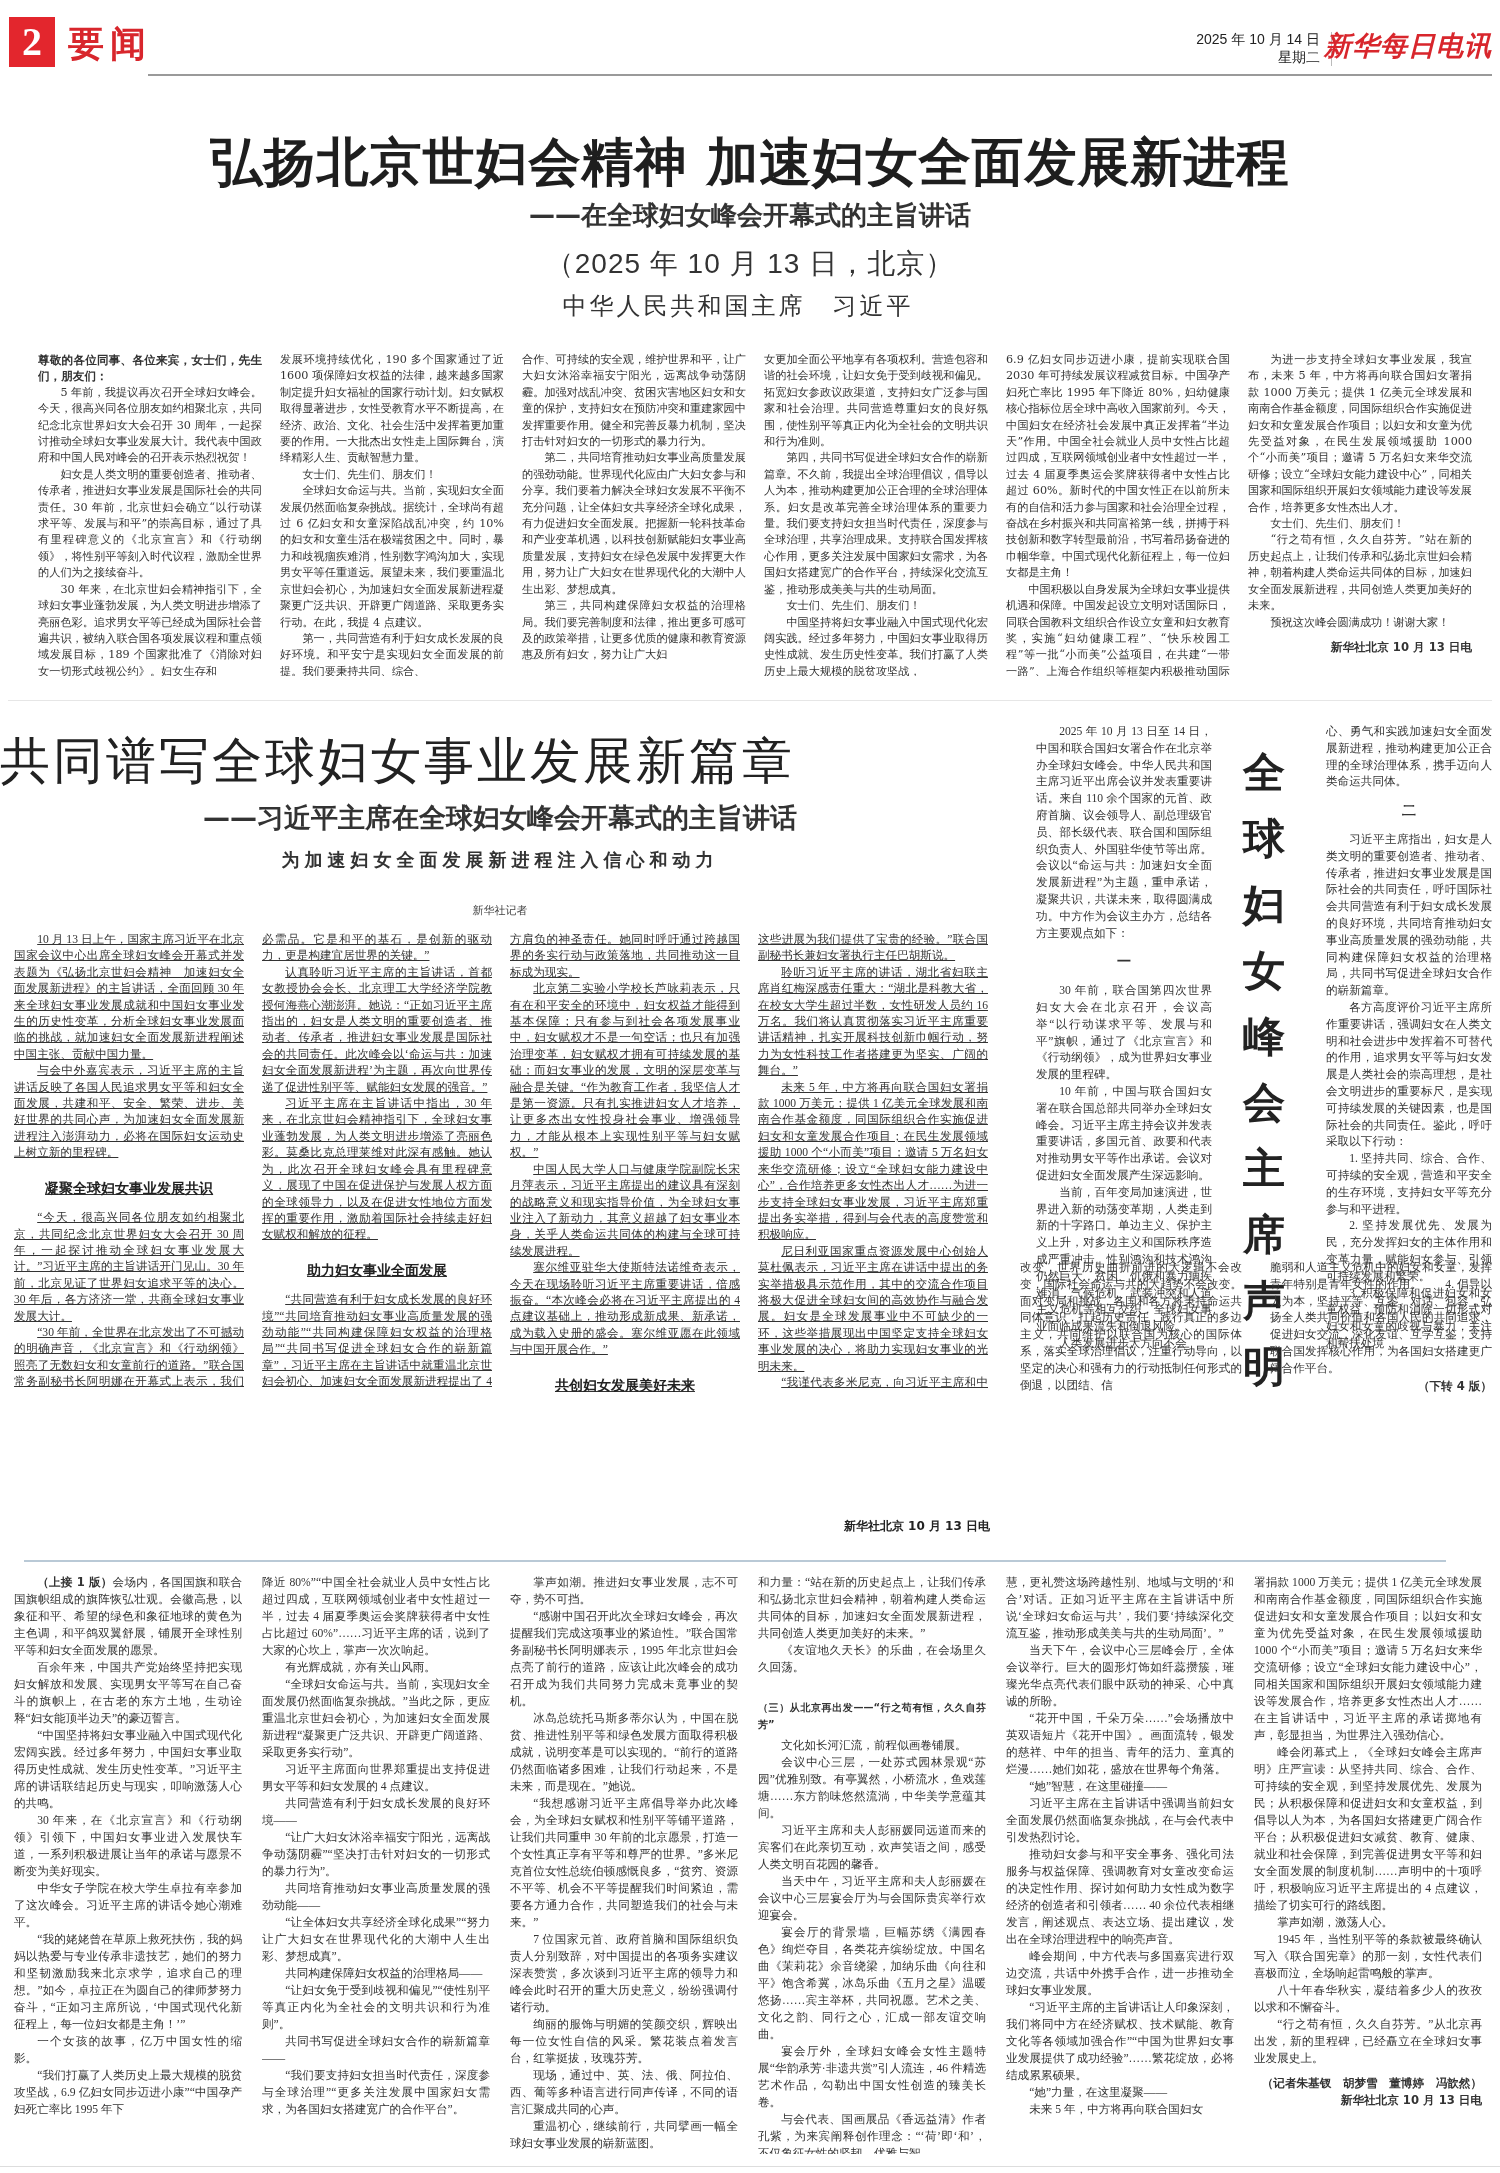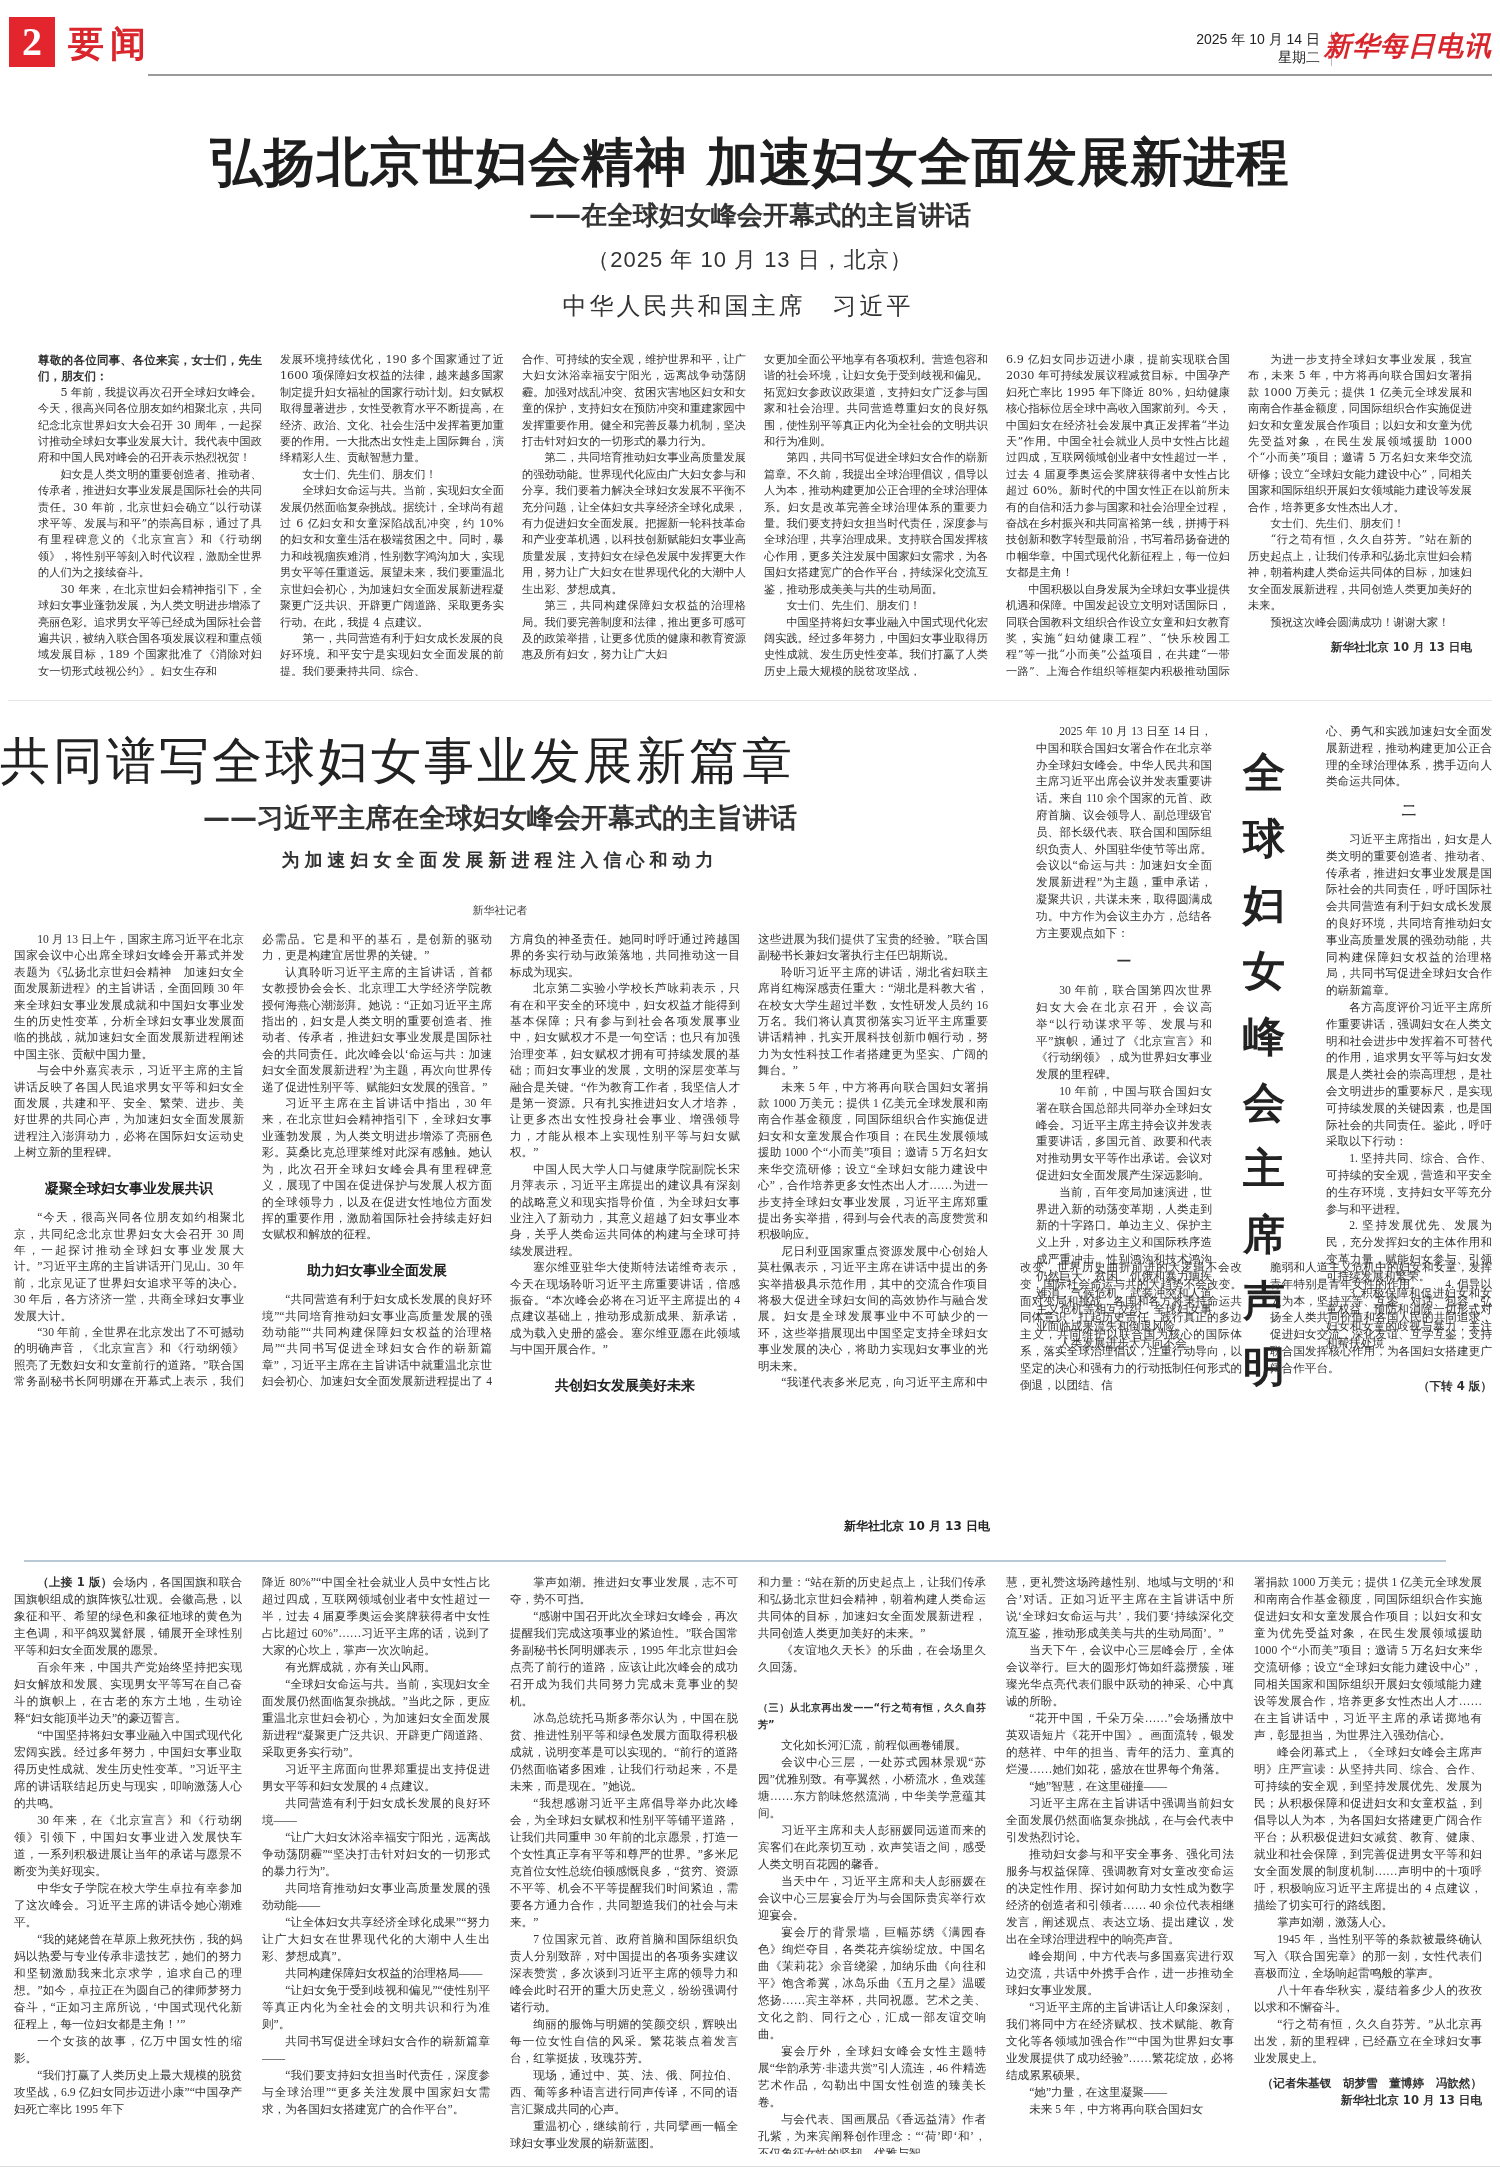--- a/index.html
+++ b/index.html
@@ -13,41 +13,41 @@
   .section-name { position: absolute; left: 60px; top: 6px; font-size: 36px; font-weight: bold; color: #d8262c; letter-spacing: 6px; font-family: "DejaVu Serif", serif; }
   .header-rule { position: absolute; left: 140px; right: 0; top: 60px; border-top: 2px solid #9a9a9a; }
   .date-block { position: absolute; right: 172px; top: 16px; text-align: right; font-family: "Liberation Sans", sans-serif; font-size: 14px; color: #222; line-height: 18px; }
   .date-sep { position: absolute; right: 160px; top: 18px; width: 1px; height: 34px; background: #bbb; }
   .paper-logo { position: absolute; right: 0; top: 14px; font-size: 27px; color: #d8262c; font-weight: bold; letter-spacing: 1px; font-family: "DejaVu Serif", serif; font-style: italic; }
 
   
   .top-headline { position: absolute; left: 0; top: 128px; width: 1500px; text-align: center; font-family: "DejaVu Sans", sans-serif;
     font-weight: bold; font-size: 52px; letter-spacing: 1px; color: #1e1e1e; }
   .top-subtitle { position: absolute; left: 0; top: 198px; width: 1500px; text-align: center; font-family: "DejaVu Sans", sans-serif; font-weight: bold; font-size: 26px; color: #333; }
-  .top-dateline { position: absolute; left: 0; top: 245px; width: 1500px; text-align: center; font-family: "Liberation Sans", sans-serif; font-size: 22px; color: #333; letter-spacing: 1px; }
+  .top-dateline { position: absolute; left: 0; top: 245px; width: 1500px; text-align: center; font-family: "Liberation Sans", sans-serif; font-size: 28px; color: #333; letter-spacing: 1px; }
   .top-author { position: absolute; left: 0; top: 290px; width: 1476px; text-align: center; font-size: 24px; color: #333; letter-spacing: 3px; }
 
   .cols { position: absolute; display: flex; }
   .col { font-size: 11.2px; line-height: 16.4px; text-align: justify; color: #333; overflow: hidden; }
   .col p { text-indent: 2em; }
   .col p.noindent { text-indent: 0; }
   .col .salute { font-family: "DejaVu Sans", sans-serif; font-weight: bold; text-indent: 0; font-size: 11.6px; }
   .col .byline-end { text-align: right; font-family: "DejaVu Sans", sans-serif; font-weight: bold; text-indent: 0; margin-top: 8px; font-size: 11.6px; }
 
   .top-cols { left: 14px; top: 352px; width: 1472px; height: 324px; gap: 18px; margin-left: 24px; }
   .top-cols .col { width: 224px; height: 324px; }
 
   
   .mid-divider { position: absolute; left: 8px; top: 700px; width: 1484px; border-top: 1px solid #e6e6e6; }
   .feature-headline { position: absolute; left: 0; top: 728px; width: 1000px; text-align: left; font-size: 50px; font-weight: normal; letter-spacing: 3px; color: #222; font-family: "DejaVu Serif", serif; }
   .feature-subtitle { position: absolute; left: 0; top: 800px; width: 1000px; text-align: center; font-family: "DejaVu Sans", sans-serif; font-weight: bold; font-size: 27px; color: #333; }
   .feature-subtitle2 { position: absolute; left: 0; top: 848px; width: 1000px; text-align: center; font-family: "DejaVu Sans", sans-serif; font-weight: bold; font-size: 18px; letter-spacing: 5px; color: #333; }
   .feature-byline { position: absolute; left: 0; top: 903px; width: 1000px; text-align: center; font-size: 11px; color: #444; }
   .feature-cols { left: 14px; top: 932px; width: 976px; height: 430px; gap: 18px; }
-  .feature-cols .col { width: 230px; height: 460px; font-family: "Liberation Serif", serif; font-size: 11.6px; }
+  .feature-cols .col { width: 230px; height: 460px; font-family: "Liberation Serif", serif; font-size: 11.6px; text-decoration: underline; }
   .subhead { font-family: "DejaVu Sans", sans-serif; font-weight: bold; font-size: 14px; text-align: center; text-indent: 0 !important; margin: 18px 0 14px; color: #222; }
 
   .statement-box { position: absolute; left: 1006px; top: 724px; width: 486px; height: 640px; }
   .stmt-col-left { position: absolute; left: 14px; top: 0; width: 176px; font-size: 11.6px; line-height: 16.8px; font-family: "Liberation Serif", serif; text-align: justify; color: #333; margin-left: 16px; }
   .stmt-col-left p { text-indent: 2em; }
   .stmt-vtitle { position: absolute; left: 230px; top: 16px; width: 56px; font-size: 42px; font-weight: bold; line-height: 66px; text-align: center; color: #222; font-family: "DejaVu Serif", serif; }
   .stmt-col-right { position: absolute; left: 320px; top: 0; width: 166px; font-size: 11.6px; line-height: 16.8px; font-family: "Liberation Serif", serif; text-align: justify; color: #333; }
   .stmt-col-right p { text-indent: 2em; }
   .stmt-num { text-align: center; text-indent: 0 !important; font-weight: bold; font-size: 14px; margin: 12px 0; }
   .stmt-bottom { position: absolute; left: 14px; top: 536px; width: 472px; display: flex; gap: 28px; }

